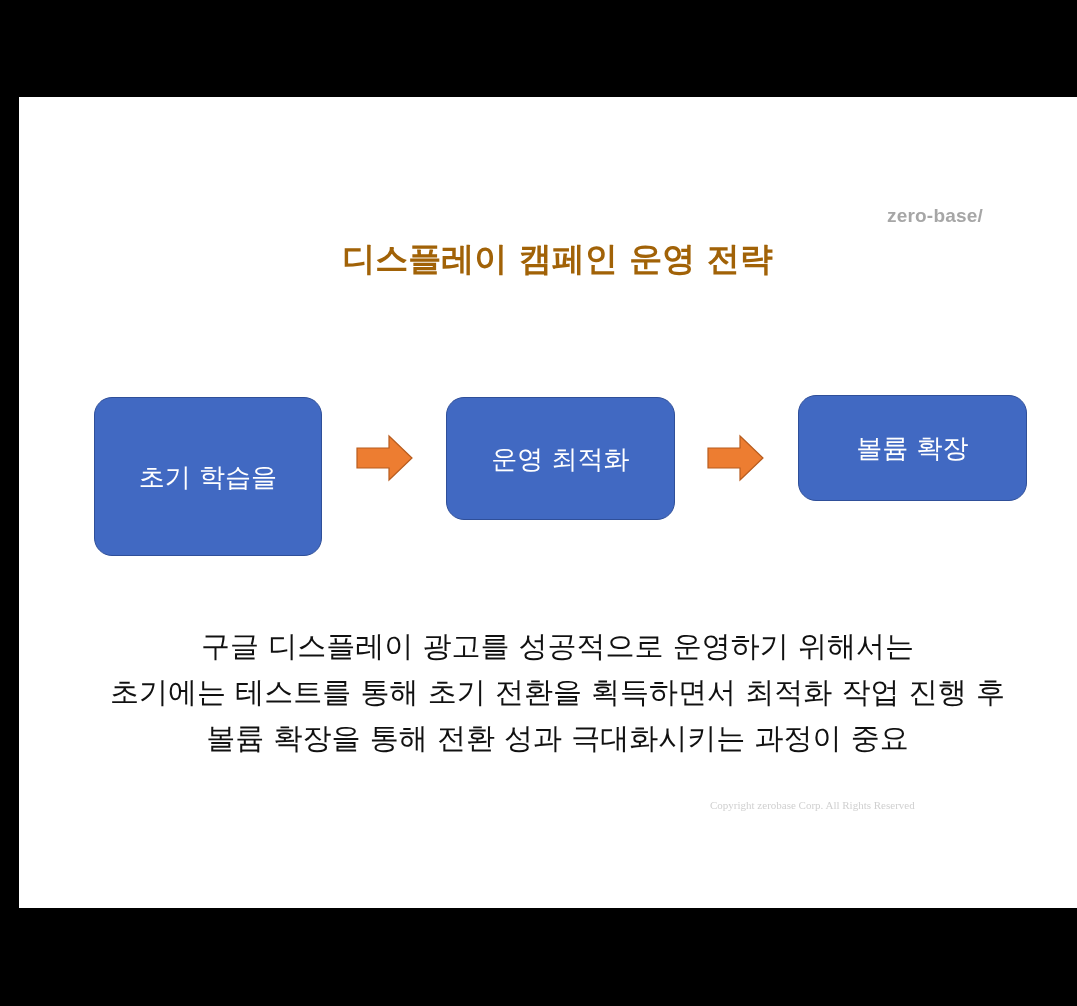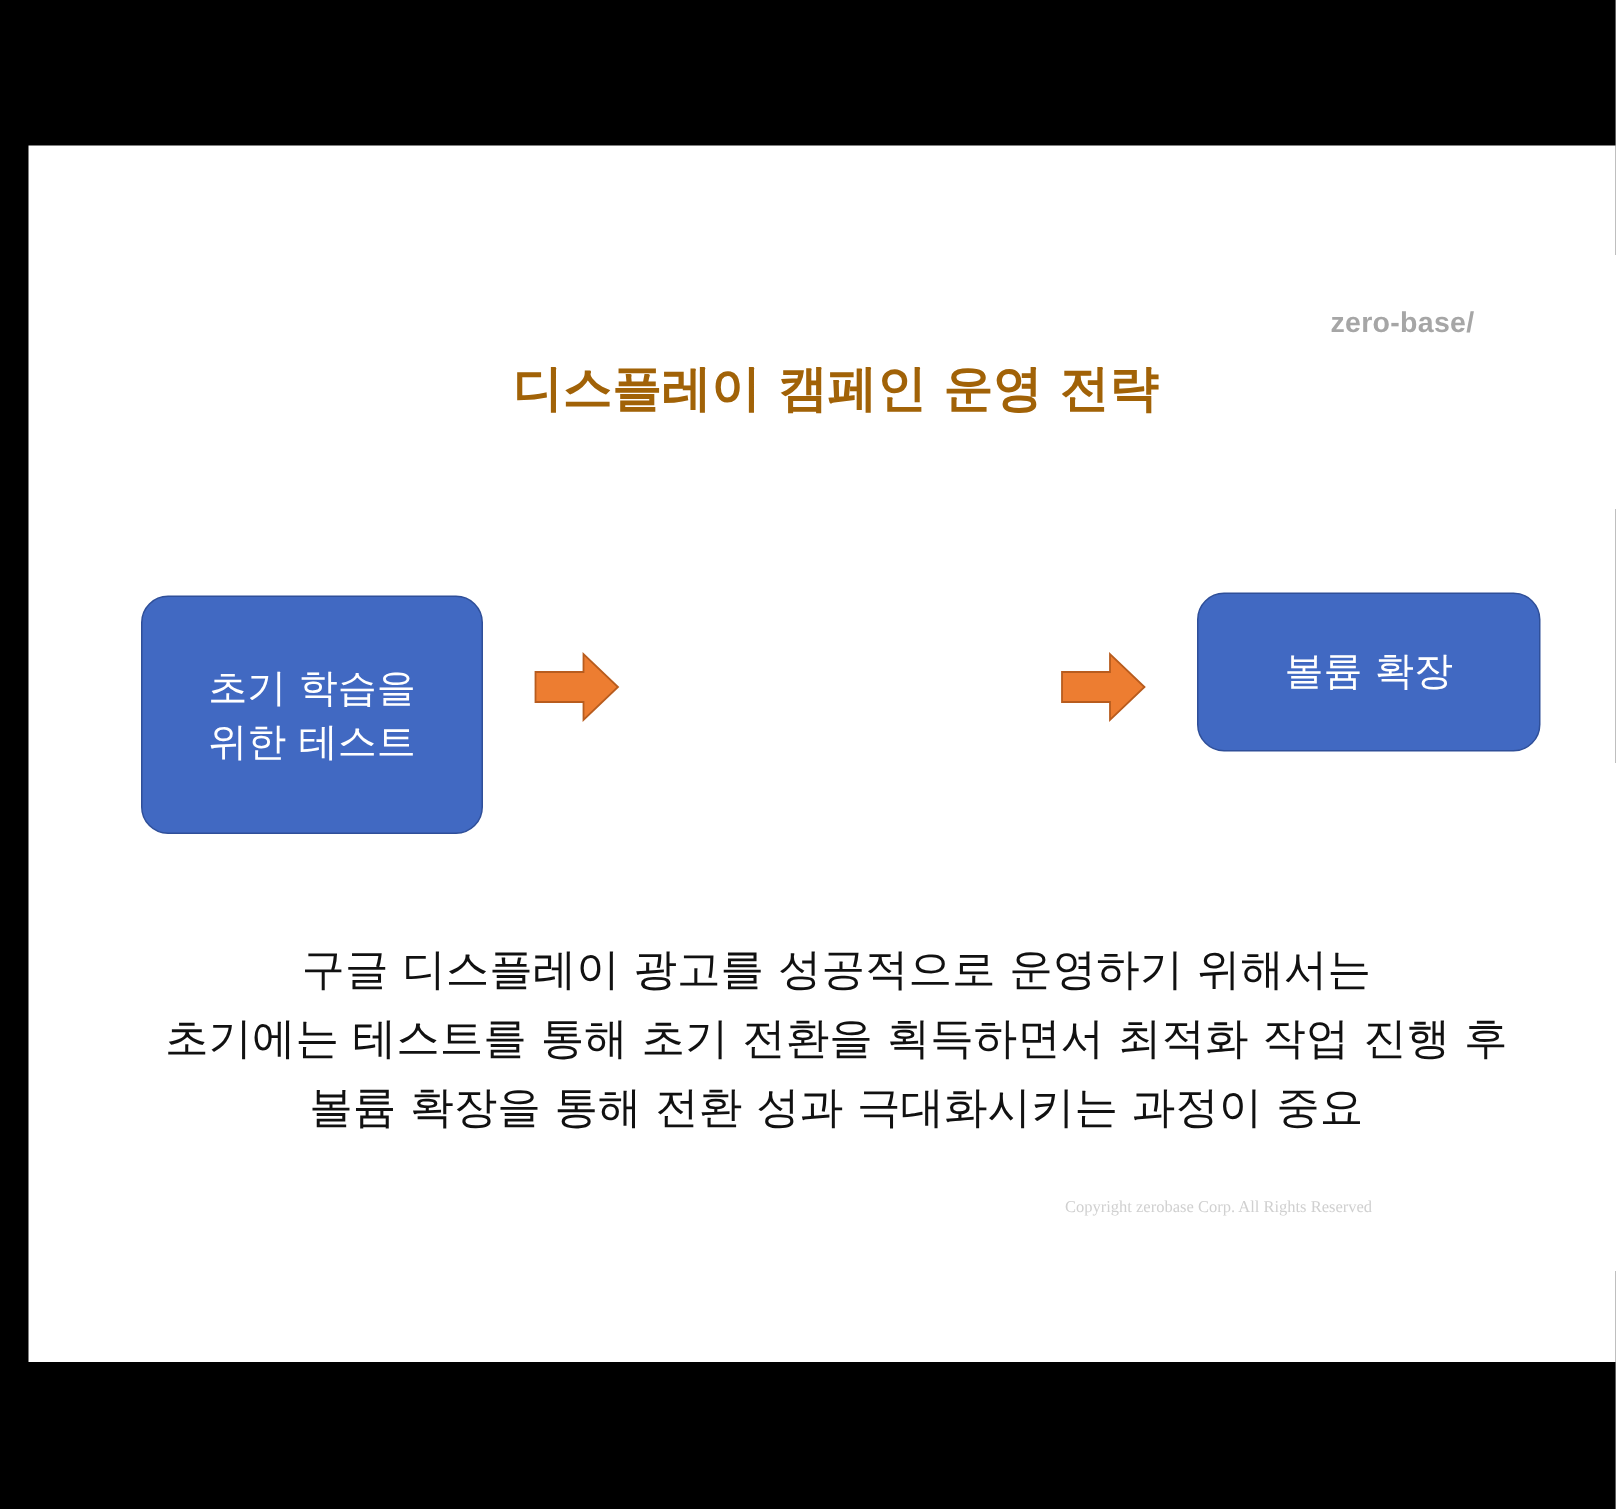--- a/index.html
+++ b/index.html
@@ -43,28 +43,30 @@
 
 <div class="bar-top"></div>
 
 <div class="slide">
   <div class="logo">zero-base/</div>
   <div class="title">디스플레이 캠페인 운영 전략</div>
 
   <div class="box box1">
     <div>
       <div>초기 학습을</div>
-      <div>위한 테스트</div>
     </div>
   </div>
 
   <svg class="arrow arrow1" viewBox="0 0 58 48">
     <polygon points="1,14 33,14 33,2 56,24 33,46 33,34 1,34" fill="#ed7d31" stroke="#b85c1e" stroke-width="1.2"></polygon>
   </svg>
 
+  <div class="box box2">
+    <div>운영 최적화</div>
+  </div>
 
   <svg class="arrow arrow2" viewBox="0 0 58 48">
     <polygon points="1,14 33,14 33,2 56,24 33,46 33,34 1,34" fill="#ed7d31" stroke="#b85c1e" stroke-width="1.2"></polygon>
   </svg>
 
   <div class="box box3">
     <div>볼륨 확장</div>
   </div>
 
   <div class="desc">

